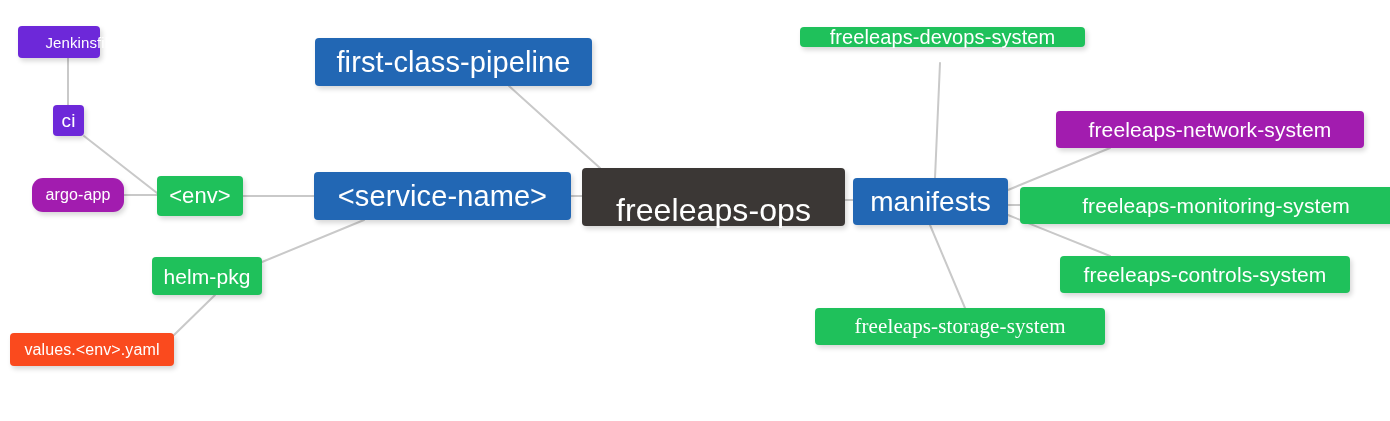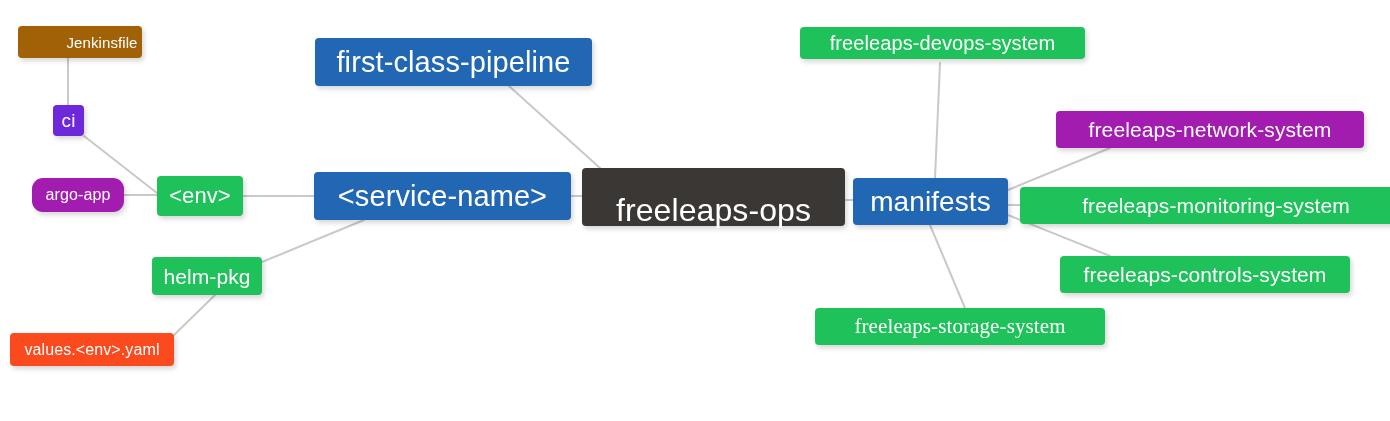--- a/index.html
+++ b/index.html
@@ -61,21 +61,21 @@
       <line x1="509" y1="86" x2="600" y2="168" stroke="#c9c9c9" stroke-width="2" stroke-linecap="round"></line>
       <line x1="571" y1="196" x2="582" y2="196" stroke="#c9c9c9" stroke-width="2" stroke-linecap="round"></line>
       <line x1="845" y1="200" x2="853" y2="200" stroke="#c9c9c9" stroke-width="2" stroke-linecap="round"></line>
       <line x1="935" y1="178" x2="940" y2="63" stroke="#c9c9c9" stroke-width="2" stroke-linecap="round"></line>
       <line x1="1008" y1="190" x2="1110" y2="148" stroke="#c9c9c9" stroke-width="2" stroke-linecap="round"></line>
       <line x1="1008" y1="205" x2="1050" y2="205" stroke="#c9c9c9" stroke-width="2" stroke-linecap="round"></line>
       <line x1="1008" y1="215" x2="1110" y2="256" stroke="#c9c9c9" stroke-width="2" stroke-linecap="round"></line>
       <line x1="930" y1="225" x2="965" y2="308" stroke="#c9c9c9" stroke-width="2" stroke-linecap="round"></line>
     </svg>
   <div id="node-layer">
-      <div class="node" style="left: 18px; top: 26px; width: 124px; height: 32px; background: #a16207; font-size: 15px; padding-left: 44px;">
+      <div class="node" style="left: 18px; top: 26px; width: 82px; height: 32px; background: #6d28d9; font-size: 15px; padding-left: 44px;">
         <span class="node-label">Jenkinsfile</span>
       </div>
       <div class="node" style="left: 53px; top: 105px; width: 31px; height: 31px; background: #6d28d9; font-size: 19px;">
         <span class="node-label">ci</span>
       </div>
       <div class="node" style="left: 32px; top: 178px; width: 92px; height: 34px; background: #a21caf; font-size: 16px; border-radius: 11px;">
         <span class="node-label">argo-app</span>
       </div>
       <div class="node" style="left: 157px; top: 176px; width: 86px; height: 40px; background: rgb(31, 193, 91); font-size: 22px;">
         <span class="node-label">&lt;env&gt;</span>
@@ -91,21 +91,21 @@
       </div>
       <div class="node" style="left: 314px; top: 172px; width: 257px; height: 48px; background: rgb(34, 103, 180); font-size: 29px;">
         <span class="node-label">&lt;service-name&gt;</span>
       </div>
       <div class="node" style="left: 582px; top: 168px; width: 263px; height: 58px; background: rgb(59, 55, 53); font-size: 32px; align-items: flex-end;">
         <span class="node-label">freeleaps-ops</span>
       </div>
       <div class="node" style="left: 853px; top: 178px; width: 155px; height: 47px; background: rgb(34, 103, 180); font-size: 28px;">
         <span class="node-label">manifests</span>
       </div>
-      <div class="node" style="left: 800px; top: 27px; width: 285px; height: 32px; background: rgb(31, 193, 91); font-size: 20px;">
+      <div class="node" style="left: 800px; top: 27px; width: 285px; height: 20px; background: rgb(31, 193, 91); font-size: 20px;">
         <span class="node-label">freeleaps-devops-system</span>
       </div>
       <div class="node" style="left: 1056px; top: 111px; width: 308px; height: 37px; background: #a21caf; font-size: 21px;">
         <span class="node-label">freeleaps-network-system</span>
       </div>
       <div class="node" style="left: 1020px; top: 187px; width: 392px; height: 37px; background: rgb(31, 193, 91); font-size: 21px;">
         <span class="node-label">freeleaps-monitoring-system</span>
       </div>
       <div class="node" style="left: 1060px; top: 256px; width: 290px; height: 37px; background: rgb(31, 193, 91); font-size: 21px;">
         <span class="node-label">freeleaps-controls-system</span>

